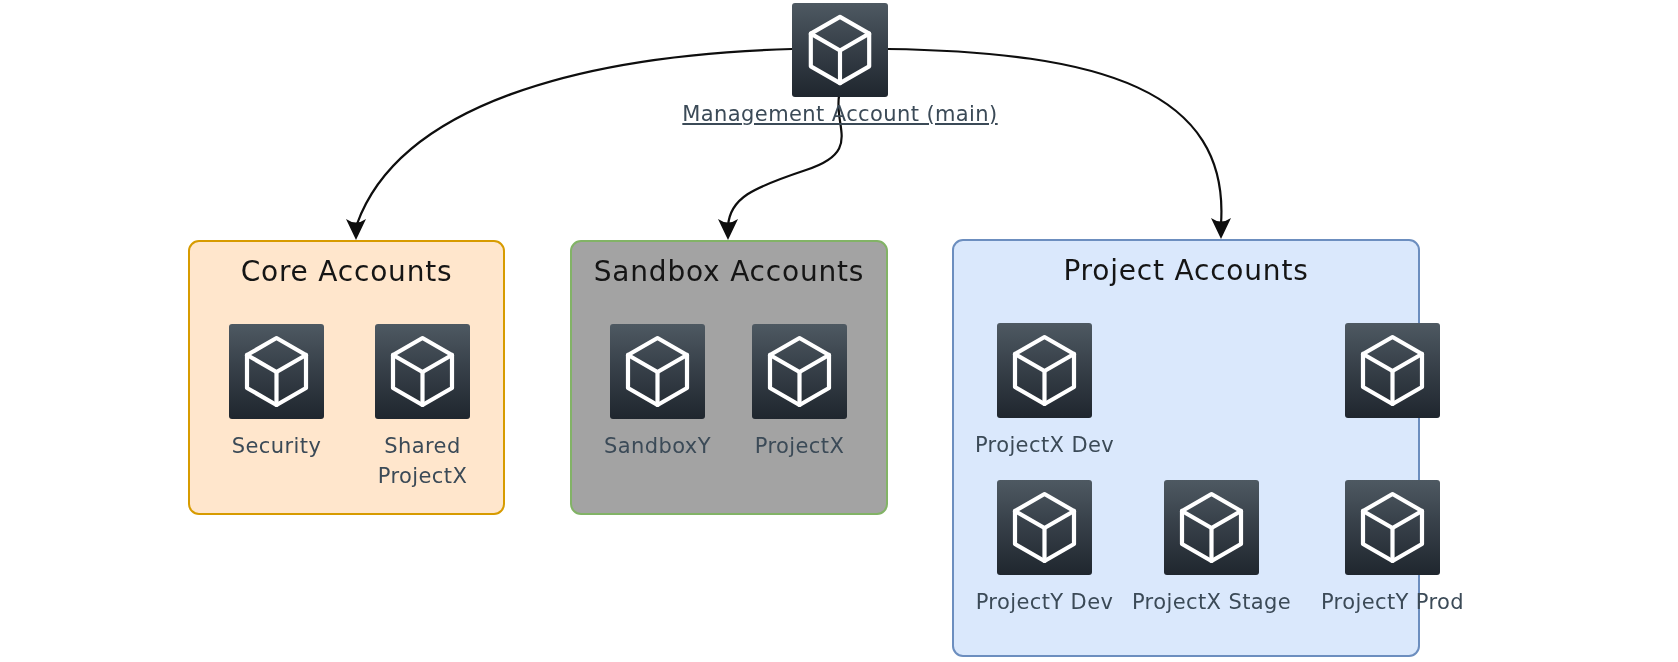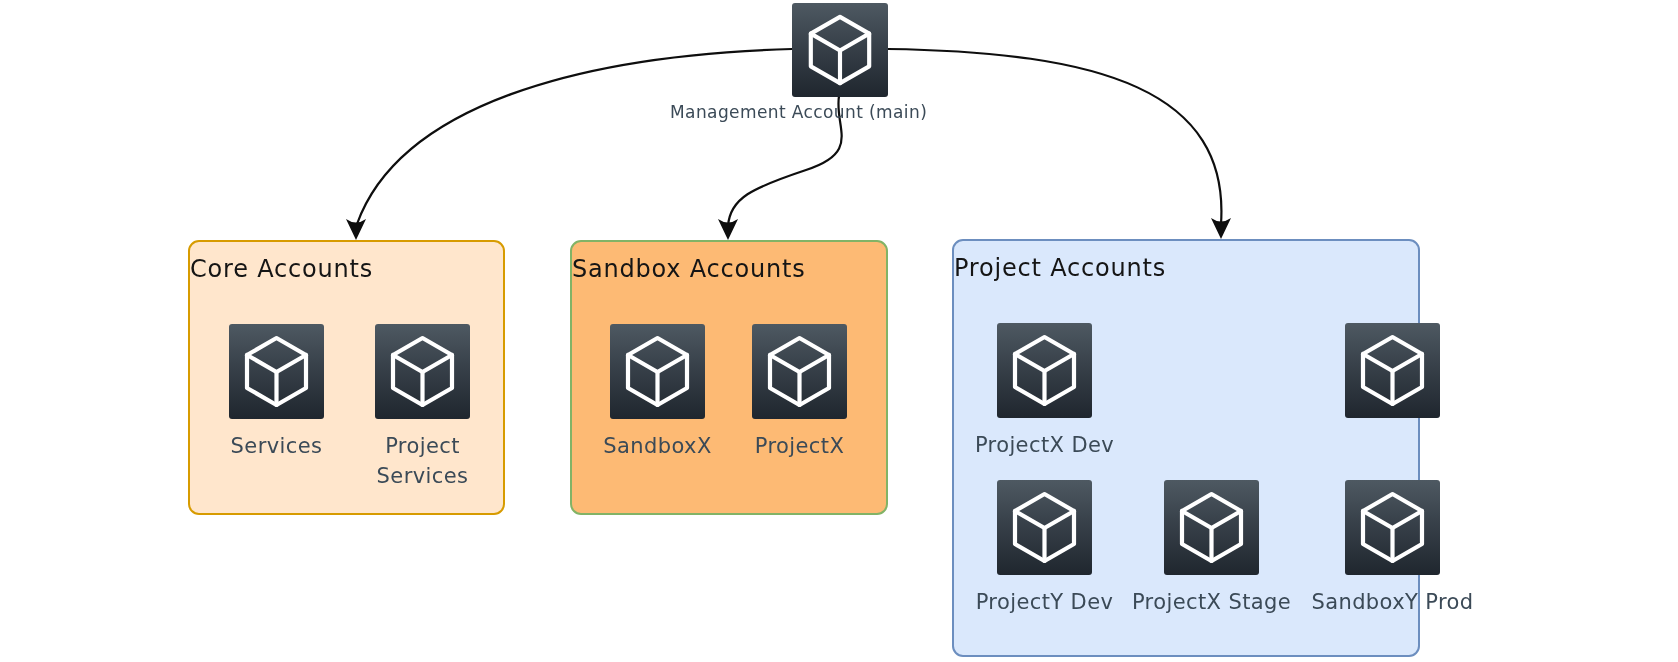--- a/index.html
+++ b/index.html
@@ -15,22 +15,22 @@
 
   .group-box{
     position:absolute;
     border:2px solid;
     border-radius:11px;
     box-sizing:border-box;
   }
   .group-title{
     position:absolute;
     top:13px;left:0;width:100%;
-    text-align:left;
-    font-size:24px;
+    text-align:center;
+    font-size:28px;
     letter-spacing:0.8px;
     color:#151515;
     white-space:nowrap;
   }
   .node{position:absolute;width:95px;height:95px;}
   .node.lg{width:96px;height:94px;}
   .cube-icon{
     position:absolute;inset:0;
     background:linear-gradient(180deg,#4e5962 0%,#39424b 42%,#1f262e 100%);
     border-radius:3px;
@@ -44,25 +44,26 @@
     font-size:21px;
     line-height:30px;
     letter-spacing:0.4px;
     color:#3b4a57;
     white-space:nowrap;
   }
   .node-label.wrap{width:122px;margin-left:-61px;white-space:normal;}
   .root-label{
     position:absolute;
     left:670px;top:102px;width:340px;
-    text-align:left;
-    font-size:17px;
+    text-align:center;
+    font-size:21px;
     letter-spacing:0.4px;
     color:#3b4a57;
     white-space:nowrap;
+    text-decoration:underline;
   }
 </style>
 </head>
 <body>
 
 <div class="page">
 
   <svg class="connectors" width="1678" height="662" viewBox="0 0 1678 662">
     <path class="shaft" d="M 792 49 C 580 55, 400 105, 357 224" style="stroke: rgb(14, 14, 14);"></path>
     <path d="M 356 240 L 346 219 Q 356 226 366 219 Z" style="fill: rgb(14, 14, 14);"></path>
@@ -87,47 +88,47 @@
     <div class="group-title">Core Accounts</div>
 
     <div class="node" style="left:39px;top:82px">
       <div class="cube-icon">
         <svg viewBox="0 0 95 95" fill="none" stroke="#ffffff" stroke-width="4.2" stroke-linejoin="round" stroke-linecap="round">
           <path d="M47.5 14 L77 31 L77 64 L47.5 81 L18 64 L18 31 Z"></path>
           <path d="M18 31 L47.5 48 L77 31"></path>
           <path d="M47.5 48 L47.5 81"></path>
         </svg>
       </div>
-      <div class="node-label">Services</div>
+      <div class="node-label">Security</div>
     </div>
 
     <div class="node" style="left:185px;top:82px">
       <div class="cube-icon">
         <svg viewBox="0 0 95 95" fill="none" stroke="#ffffff" stroke-width="4.2" stroke-linejoin="round" stroke-linecap="round">
           <path d="M47.5 14 L77 31 L77 64 L47.5 81 L18 64 L18 31 Z"></path>
           <path d="M18 31 L47.5 48 L77 31"></path>
           <path d="M47.5 48 L47.5 81"></path>
         </svg>
       </div>
-      <div class="node-label wrap">Project Services</div>
-    </div>
-  </div>
-
-  <div class="group-box" style="left: 570px; top: 240px; width: 318px; height: 275px; border-color: rgb(130, 179, 102); background: #fdba74;">
+      <div class="node-label wrap">Shared ProjectX</div>
+    </div>
+  </div>
+
+  <div class="group-box" style="left: 570px; top: 240px; width: 318px; height: 275px; border-color: rgb(130, 179, 102); background: #a3a3a3;">
     <div class="group-title">Sandbox Accounts</div>
 
     <div class="node" style="left:38px;top:82px">
       <div class="cube-icon">
         <svg viewBox="0 0 95 95" fill="none" stroke="#ffffff" stroke-width="4.2" stroke-linejoin="round" stroke-linecap="round">
           <path d="M47.5 14 L77 31 L77 64 L47.5 81 L18 64 L18 31 Z"></path>
           <path d="M18 31 L47.5 48 L77 31"></path>
           <path d="M47.5 48 L47.5 81"></path>
         </svg>
       </div>
-      <div class="node-label">SandboxX</div>
+      <div class="node-label">SandboxY</div>
     </div>
 
     <div class="node" style="left:180px;top:82px">
       <div class="cube-icon">
         <svg viewBox="0 0 95 95" fill="none" stroke="#ffffff" stroke-width="4.2" stroke-linejoin="round" stroke-linecap="round">
           <path d="M47.5 14 L77 31 L77 64 L47.5 81 L18 64 L18 31 Z"></path>
           <path d="M18 31 L47.5 48 L77 31"></path>
           <path d="M47.5 48 L47.5 81"></path>
         </svg>
       </div>
@@ -183,17 +184,17 @@
     </div>
 
     <div class="node" style="left:391px;top:239px">
       <div class="cube-icon">
         <svg viewBox="0 0 95 95" fill="none" stroke="#ffffff" stroke-width="4.2" stroke-linejoin="round" stroke-linecap="round">
           <path d="M47.5 14 L77 31 L77 64 L47.5 81 L18 64 L18 31 Z"></path>
           <path d="M18 31 L47.5 48 L77 31"></path>
           <path d="M47.5 48 L47.5 81"></path>
         </svg>
       </div>
-      <div class="node-label">SandboxY Prod</div>
+      <div class="node-label">ProjectY Prod</div>
     </div>
   </div>
 
 </div>
 
 </body></html>

